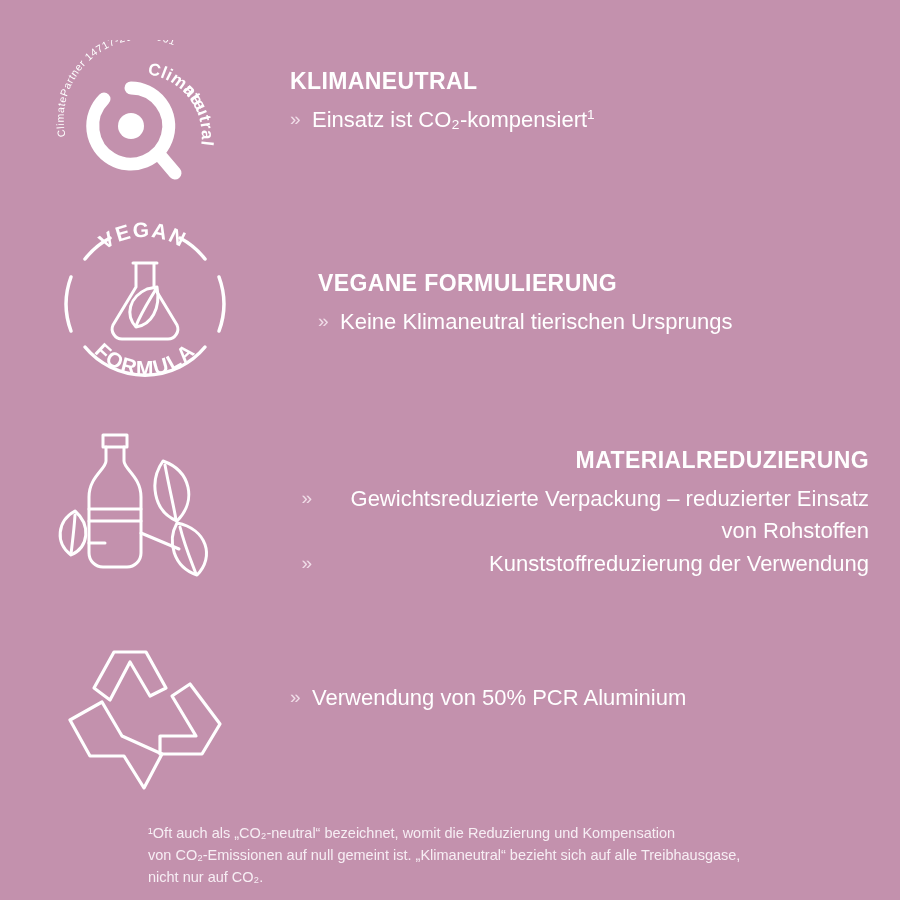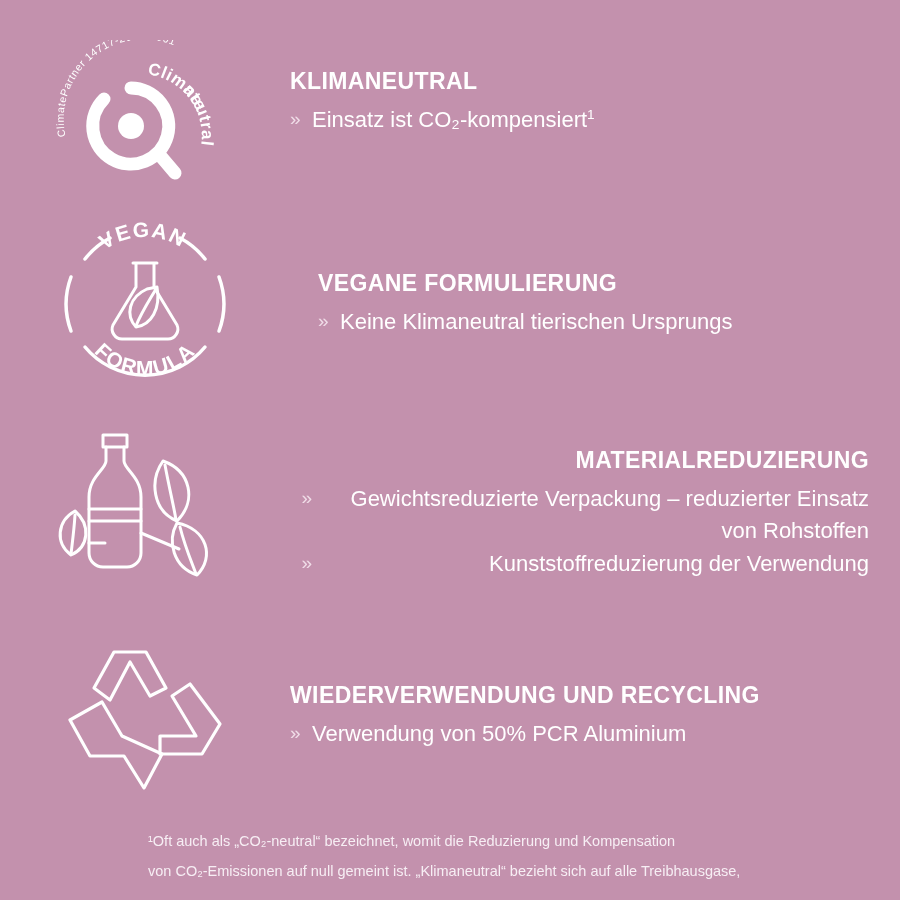--- a/index.html
+++ b/index.html
@@ -78,21 +78,20 @@
     left: 148px;
     top: 822px;
     width: 700px;
     font-size: 14.5px;
     line-height: 1.52;
     font-weight: 300;
     color: #f7eef4;
   }
   .footnote div {
     white-space: nowrap;
-    margin-top: 8px;
   }
 
   
   svg { display: block; }
   .stroke {
     fill: none;
     stroke: #ffffff;
     stroke-width: 3;
     stroke-linecap: round;
     stroke-linejoin: round;
@@ -231,28 +230,28 @@
 
           <path d="M 60,60 L 80,22 L 100,56 L 116,48 L 96,12 L 64,12 L 44,48 Z"></path>
 
           <path d="M 122,56 L 146,96 L 110,96 L 110,114 L 152,114 L 170,84 L 140,44 Z"></path>
 
           <path d="M 52,62 L 20,80 L 40,116 L 74,116 L 94,148 L 112,114 L 72,96 Z"></path>
         </g>
       </svg>
     </div>
     <div class="text-cell" style="padding-top:42px;">
-      <div class="row-title">WIEDERVERWENDUNG UND RECYCLING</div>
       <ul class="bullets">
         <li class="bullet">
           <span class="chev">»</span>
           <span class="btext">Verwendung von 50% PCR Aluminium</span>
         </li>
       </ul>
     </div>
   </div>
 
   <div class="footnote">
     <div>¹Oft auch als „CO₂-neutral“ bezeichnet, womit die Reduzierung und Kompensation</div>
     <div>von CO₂-Emissionen auf null gemeint ist. „Klimaneutral“ bezieht sich auf alle Treibhausgase,</div>
+    <div>nicht nur auf CO₂.</div>
   </div>
 
 </div>
 
 </body></html>

